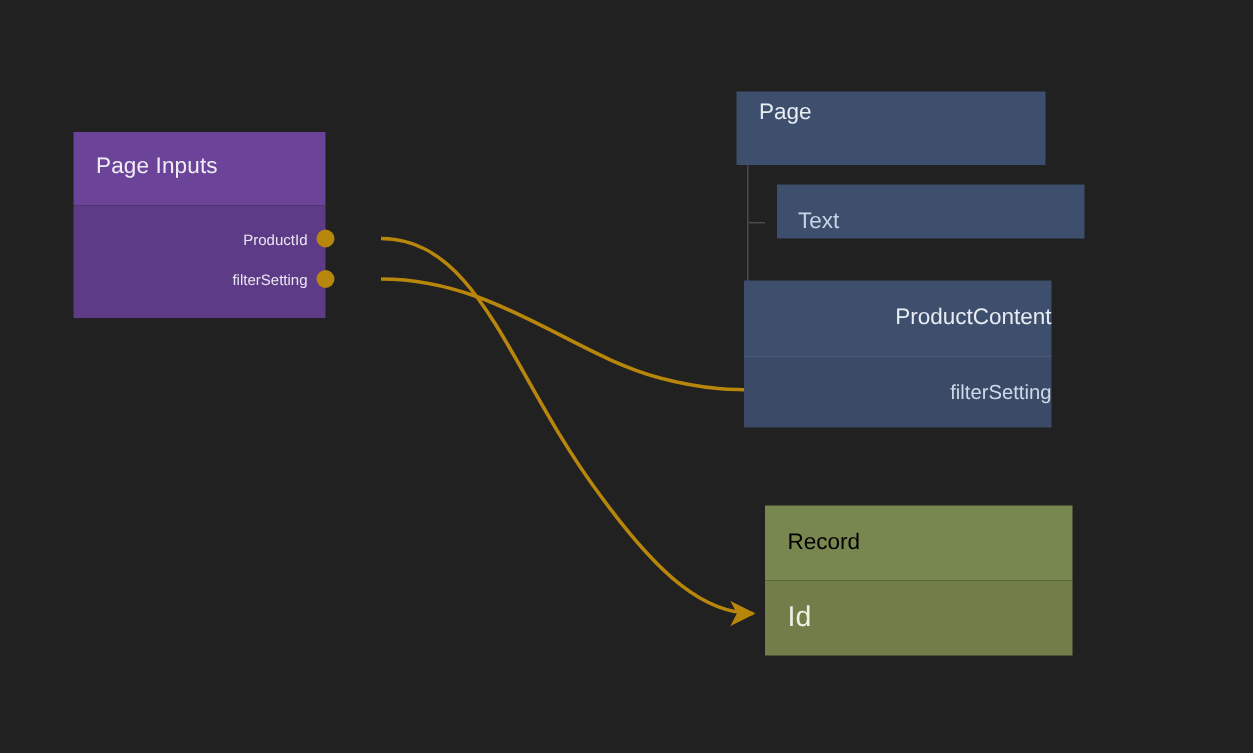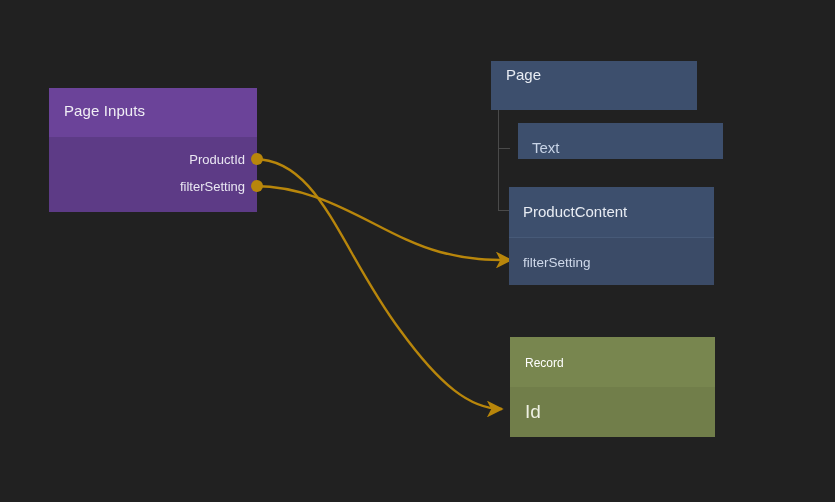--- a/index.html
+++ b/index.html
@@ -26,21 +26,21 @@
   }
   .node {
     position: absolute;
     box-sizing: border-box;
   }
 
   
   #node-page-inputs {
     left: 49px;
     top: 88px;
-    width: 208px;
+    width: 168px;
     height: 124px;
   }
   #node-page-inputs .np-header {
     height: 49px;
     background: #6b4399;
     box-sizing: border-box;
     padding: 14px 0 0 15px;
   }
   #node-page-inputs .np-title {
     color: #f0eef5;
@@ -57,21 +57,21 @@
   .port-row {
     position: relative;
     height: 27px;
     line-height: 27px;
     text-align: right;
     padding-right: 12px;
     box-sizing: border-box;
   }
   .port-row .port-label {
     color: #e9e6f2;
-    font-size: 13px;
+    font-size: 10px;
   }
   .port-row .port-dot {
     position: absolute;
     right: -6px;
     top: 50%;
     margin-top: -6px;
     width: 12px;
     height: 12px;
     border-radius: 50%;
     background: #b8860b;
@@ -138,24 +138,25 @@
     box-sizing: border-box;
   }
   #node-text .np-title {
     color: #c7d3e6;
     font-size: 15px;
     line-height: 18px;
   }
 
   
   #node-productcontent {
-    left: 509px;
+    left: 496px;
     top: 187px;
     width: 205px;
     height: 120px;
+    text-align: right;
   }
   #node-productcontent .pc-header {
     height: 50px;
     background: #3d4f6d;
     box-sizing: border-box;
     padding: 16px 0 0 14px;
   }
   #node-productcontent .pc-header .np-title {
     color: #e8ecf3;
     font-size: 15px;
@@ -182,22 +183,22 @@
     width: 205px;
     height: 100px;
   }
   #node-record .rc-header {
     height: 50px;
     background: #78864f;
     box-sizing: border-box;
     padding: 16px 0 0 15px;
   }
   #node-record .rc-header .np-title {
-    color: #ffffff;
-    font-size: 12px;
+    color: #000000;
+    font-size: 15px;
     line-height: 18px;
     text-align: center;
   }
   #node-record .rc-row {
     position: relative;
     height: 50px;
     background: #717e4a;
     box-sizing: border-box;
     padding: 16px 0 0 15px;
   }

